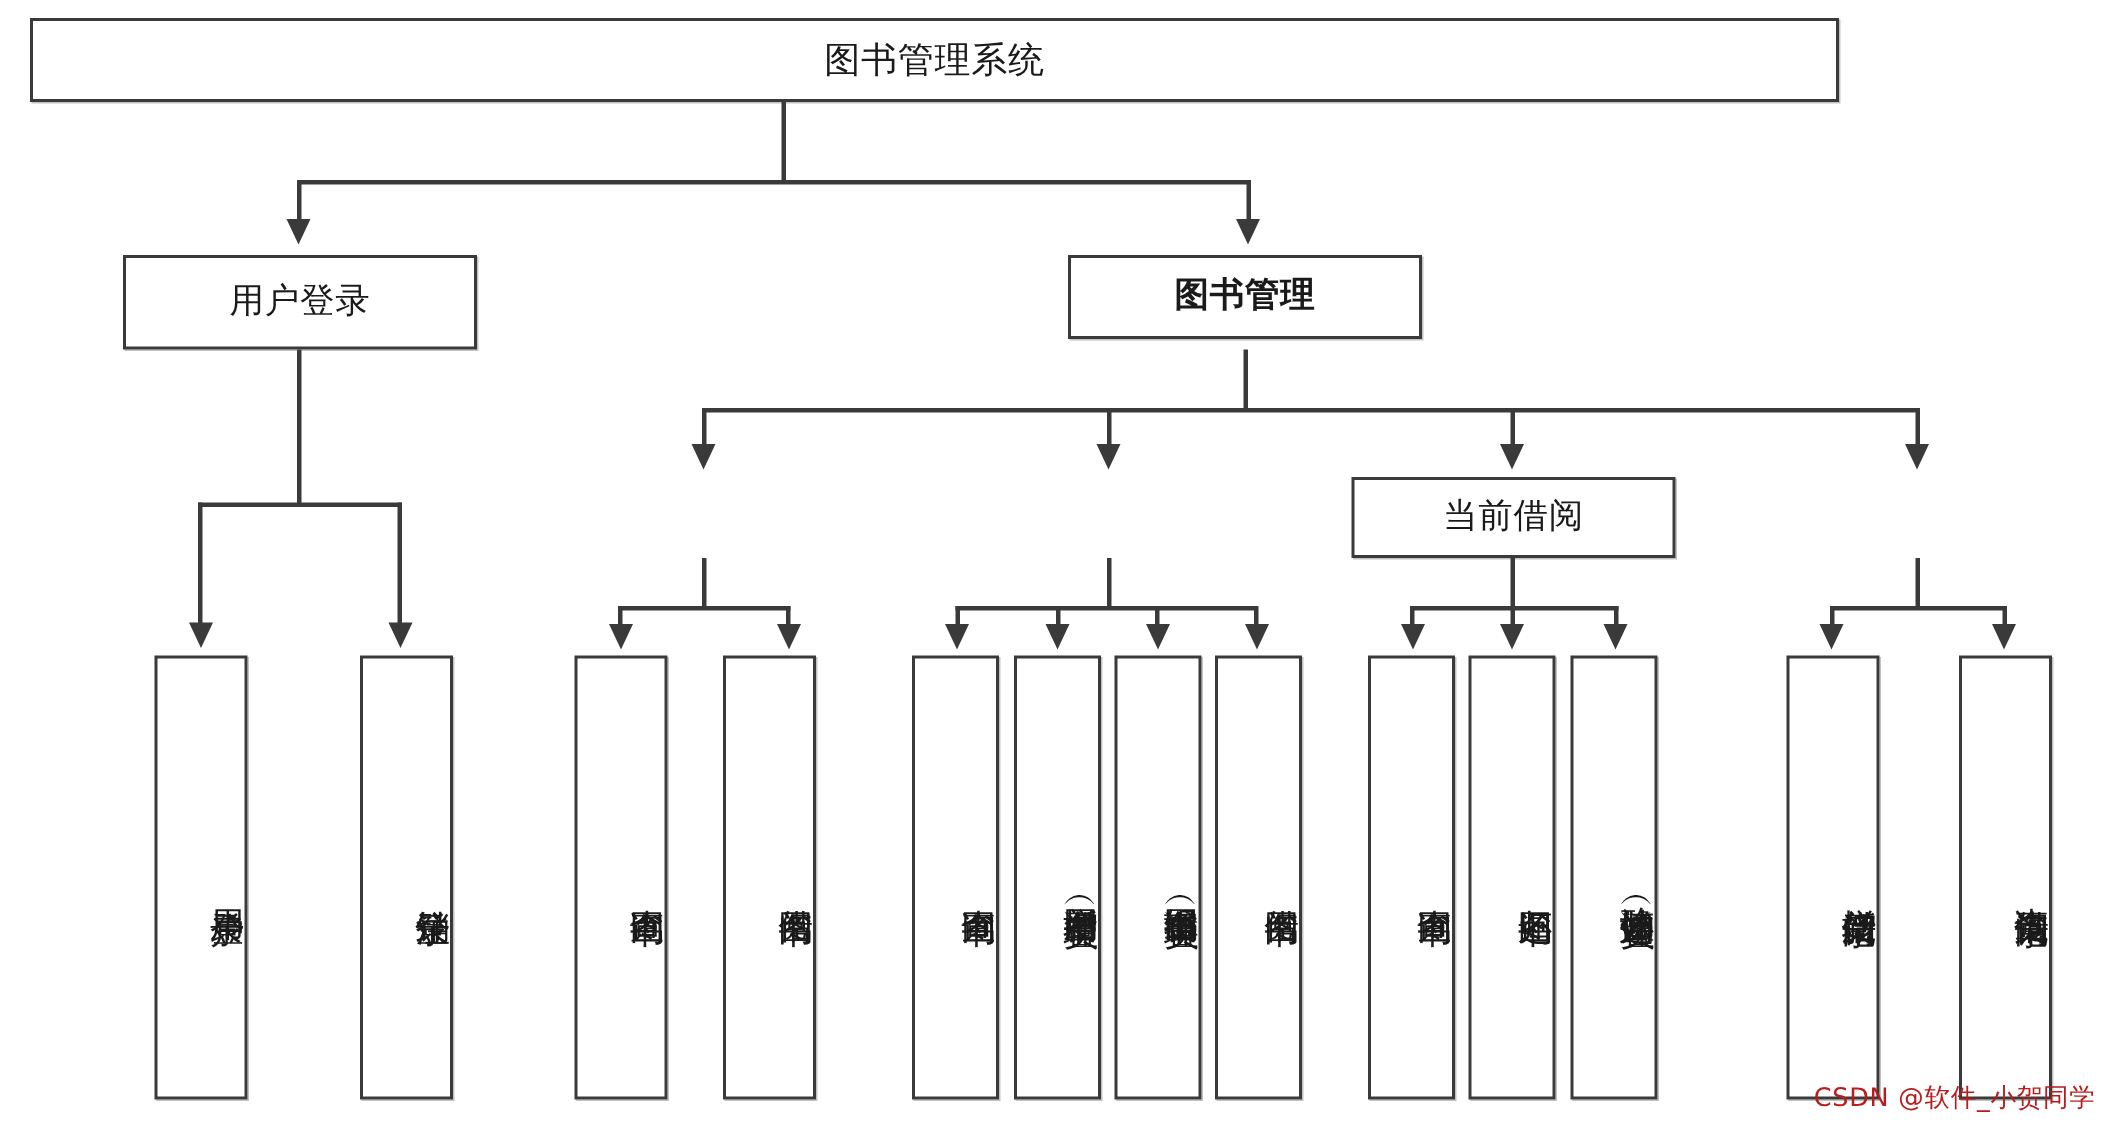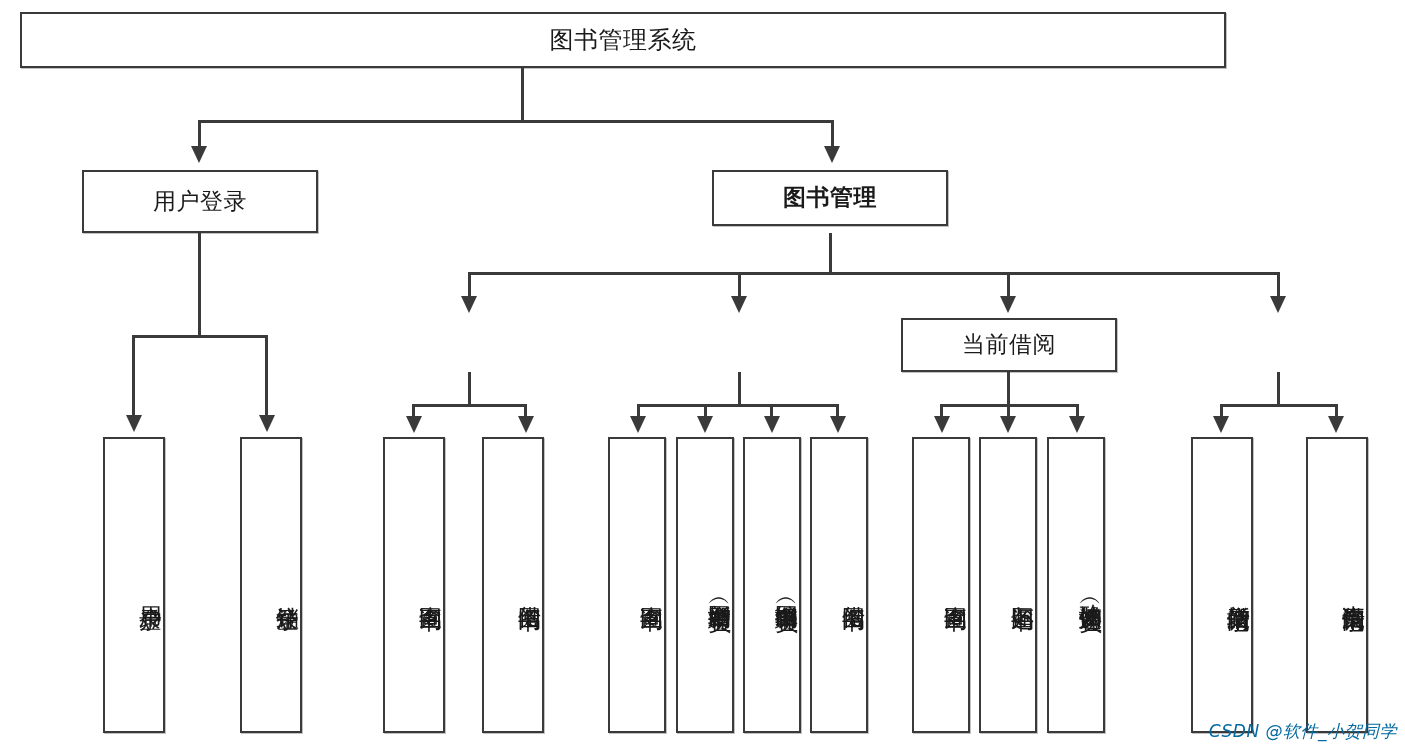--- a/index.html
+++ b/index.html
@@ -64,25 +64,24 @@
     border-left:8px solid transparent;
     border-right:8px solid transparent;
     border-top:17px solid #3a3a3a;
   }
   
   #watermark{
     position:absolute;
     right:8px;
     bottom:4px;
     font-size:17px;
-    color:#0369a1;
+    color:#b91c1c;
     letter-spacing:.5px;
     white-space:nowrap;
     pointer-events:none;
-    font-style:italic;
   }
 </style>
 </head>
 <body>
 
 <div id="canvas">
 
   <div class="node h-node" id="n-root" style="left:20px;top:12px;width:1206px;height:56px;">
     <span class="label">图书管理系统</span>
   </div>

